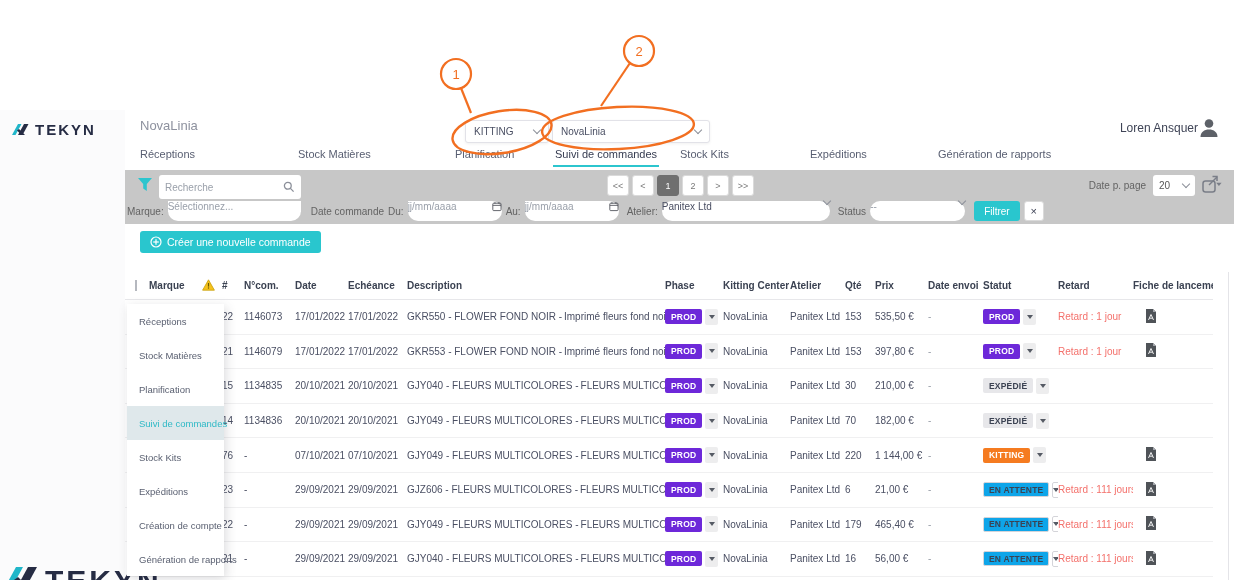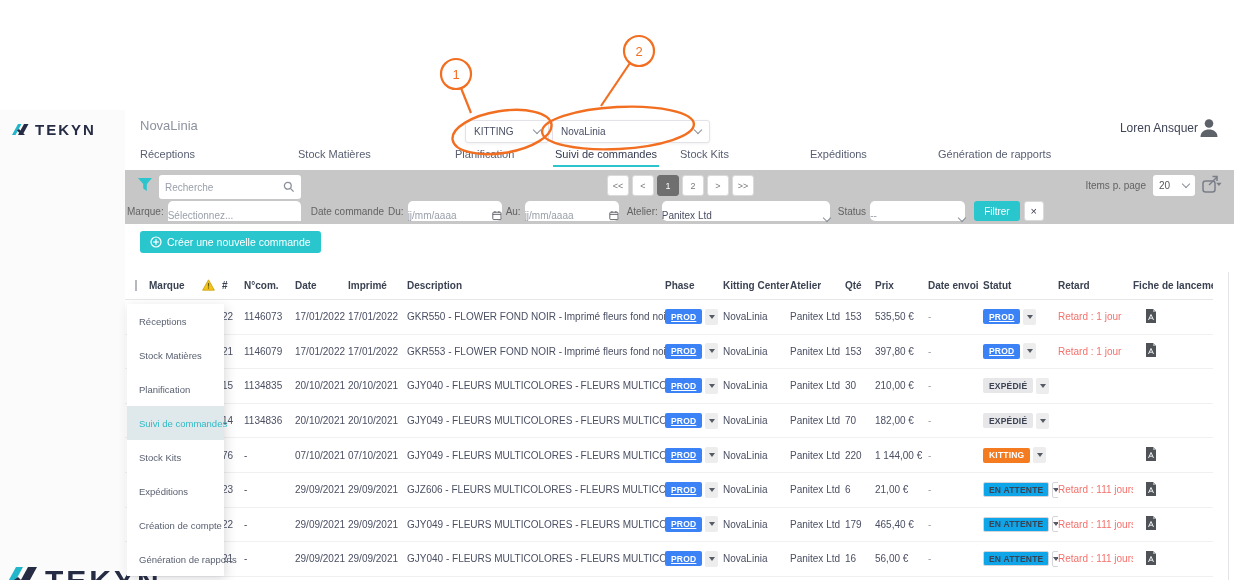--- a/index.html
+++ b/index.html
@@ -46,21 +46,21 @@
         display:flex; align-items:center; justify-content:center; font-size:9px; color:#7a7a7a;
         padding:0 4px; cursor:pointer; }
   .pg.active { background:#6f6f6f; border-color:#6f6f6f; color:#fff; }
   .ipp { position:absolute; right:8px; top:5px; display:flex; align-items:center; gap:7px; }
   .ipp-label { font-size:10px; color:#636363; }
   .ipp-select { width:42px; height:21px; background:#fff; border-radius:3px; display:flex; align-items:center;
                 justify-content:space-between; padding:0 6px; font-size:10px; color:#555; }
 
   .band-row2 { position:absolute; left:2px; right:6px; top:31px; display:flex; align-items:center; gap:4px; }
   .flabel { font-size:10px; color:#636363; white-space:nowrap; }
-  .fin, .fsel { height:20px; background:#fff; border-radius:5px; display:flex; align-items:flex-end;
+  .fin, .fsel { height:20px; background:#fff; border-radius:10px; display:flex; align-items:flex-start;
                 padding:0 0; font-size:10px; color:#4a4f63; justify-content:space-between; }
   .fin input { border:none; outline:none; width:100%; font-size:10px; color:#555; font-family:"Liberation Sans", sans-serif; }
   .fin input::placeholder { color:#9aa0aa; }
   .muted { color:#9aa0aa; }
   .filtrer { height:20px; background:#29c6ce; color:#fff; border:none; border-radius:3px; font-size:10px;
              padding:0 10px; cursor:pointer; font-family:"Liberation Sans", sans-serif; }
   .clearx { width:20px; height:20px; background:#fff; border:1px solid #dadada; border-radius:3px;
             font-size:11px; color:#3c4154; cursor:pointer; display:flex; align-items:center; justify-content:center; }
 
   
@@ -71,21 +71,21 @@
   
   .tgrid { display:grid; grid-template-columns:24px 53px 20px 22px 51px 53px 59px 258px 58px 67px 55px 30px 53px 55px 75px 75px 80px; align-items:center; }
   .thead { position:absolute; left:125px; top:272px; width:1088px; height:28px; border-bottom:1px solid #e7e7ea;
            font-size:10px; font-weight:700; color:#3b4252; }
   .tbody { position:absolute; left:125px; top:300px; width:1088px; z-index:1; }
   .trow { height:34.6px; border-bottom:1px solid #f0f0f1; font-size:10px; color:#4a4f63; cursor:default; }
   .td { overflow:hidden; white-space:nowrap; }
   .cb { width:11px; height:11px; border:1px solid #b5b8bf; border-radius:2px; background:#fff; margin-left:10px; }
   .desc { display:flex; align-items:center; gap:1px; }
   .badge { font-size:8.5px; font-weight:700; padding:2.5px 6px; border-radius:2px; letter-spacing:.2px; white-space:nowrap; }
-  .b-prod { background:#3b82f6; color:#fff;text-decoration:underline; }
+  .b-prod { background:#6d28d9; color:#fff; }
   .b-expedie { background:#e7e7ea; color:#3b4252; }
   .b-kitting { background:#f57b20; color:#fff; }
   .b-attente { background:#0ea5e9; color:#3b4252; border:1px solid #d4d4d9; padding:1.5px 5px; }
   .caret-box { width:13px; height:16px; background:#ededee; border-radius:2px; display:inline-flex;
                align-items:center; justify-content:center; margin-left:3px; cursor:pointer; }
   .caret-box.c-attente { background:#fff; border:1px solid #d4d4d9; }
   .tri { width:0; height:0; border-left:3.5px solid transparent; border-right:3.5px solid transparent;
          border-top:4px solid #555a64; }
   .phase, .statut { display:flex; align-items:center; }
   .retard { color:#f4716c; }
@@ -186,21 +186,21 @@
     <div class="pager">
       <div class="pg">&lt;&lt;</div>
       <div class="pg">&lt;</div>
       <div class="pg active">1</div>
       <div class="pg">2</div>
       <div class="pg">&gt;</div>
       <div class="pg">&gt;&gt;</div>
     </div>
 
     <div class="ipp">
-      <span class="ipp-label">Items p. page</span>
+      <span class="ipp-label">Date p. page</span>
       <div class="ipp-select">
         <span>20</span>
         <span class="chev"></span>
       </div>
       <svg width="24" height="21" viewBox="0 0 24 21">
         <rect x="1" y="6" width="12" height="11" rx="2.5" fill="none" stroke="#7a7e88" stroke-width="1.5"></rect>
         <path d="M7 10 L15 2" stroke="#7a7e88" stroke-width="1.5" fill="none"></path>
         <path d="M10.5 1.5 h4.5 v4.5" stroke="#7a7e88" stroke-width="1.5" fill="none"></path>
         <path d="M18 12 l3 3.5 3-3.5 z" fill="#7a7e88" transform="translate(-2,-3) scale(0.9)"></path>
       </svg>
@@ -262,21 +262,21 @@
     <div class="td">
       <svg width="13" height="12" viewBox="0 0 13 12">
         <path d="M6.5 0.8 L12.4 11.2 H0.6 Z" fill="#f6c21c" stroke="#c79e08" stroke-width="0.8"></path>
         <rect x="5.9" y="4" width="1.2" height="3.6" fill="#6b5b00"></rect>
         <rect x="5.9" y="8.4" width="1.2" height="1.2" fill="#6b5b00"></rect>
       </svg>
     </div>
     <div class="td">#</div>
     <div class="td">N°com.</div>
     <div class="td">Date</div>
-    <div class="td">Imprimé</div>
+    <div class="td">Echéance</div>
     <div class="td">Description</div>
     <div class="td">Phase</div>
     <div class="td">Kitting Center</div>
     <div class="td">Atelier</div>
     <div class="td">Qté</div>
     <div class="td">Prix</div>
     <div class="td">Date envoi</div>
     <div class="td">Statut</div>
     <div class="td">Retard</div>
     <div class="td">Fiche de lancement</div>

